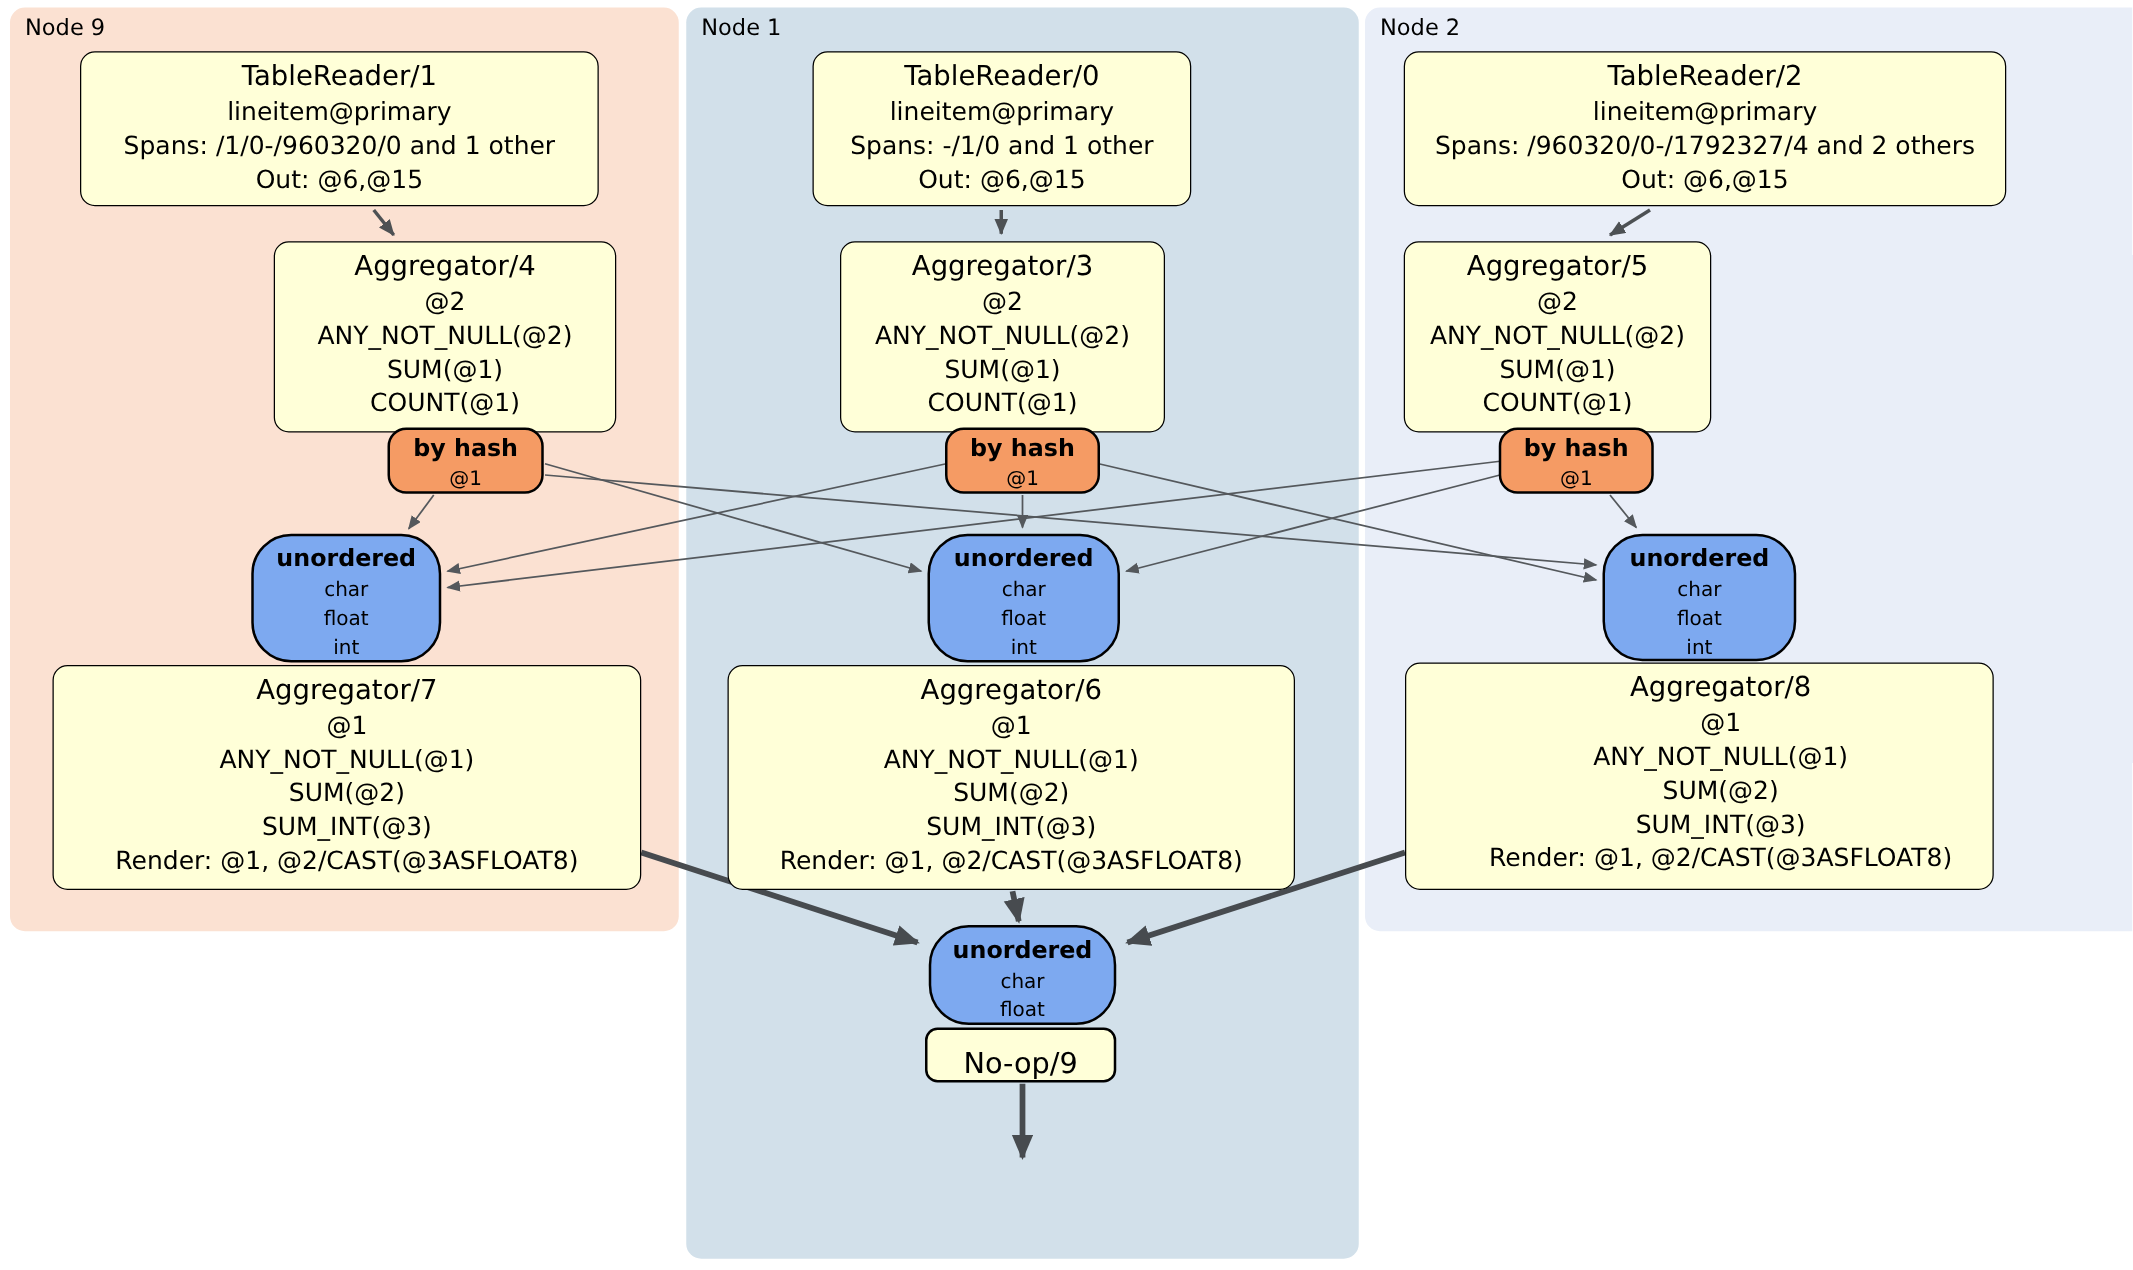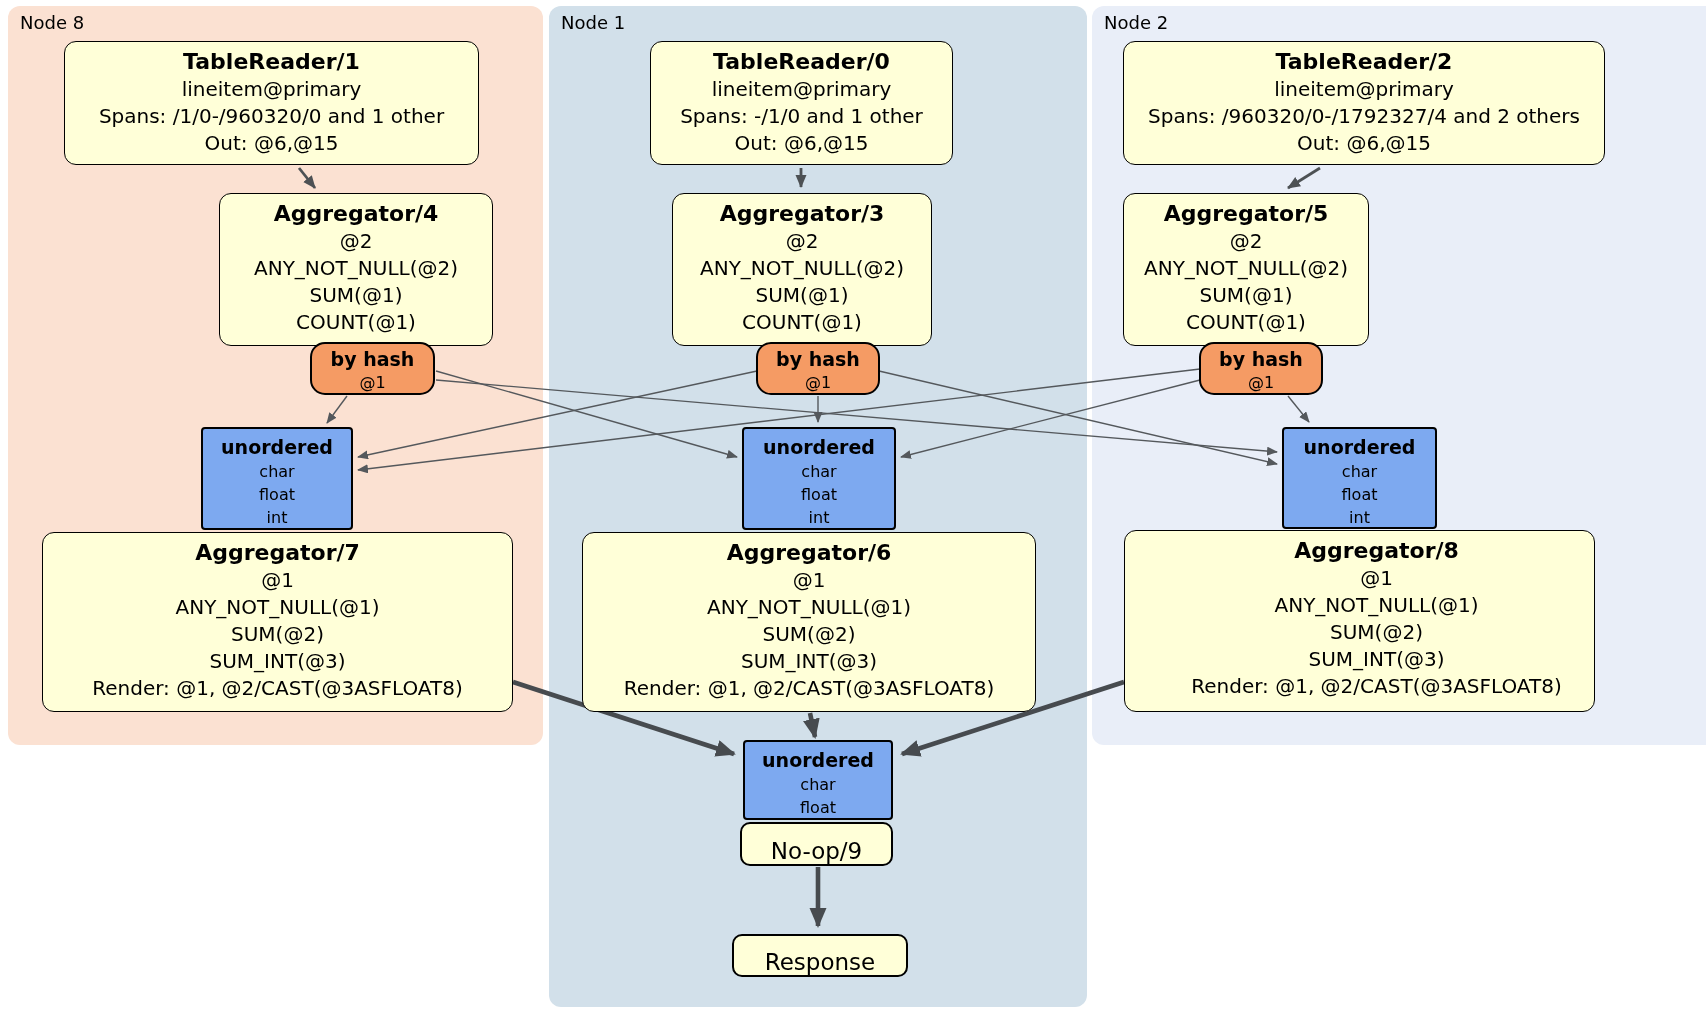--- a/index.html
+++ b/index.html
@@ -11,44 +11,44 @@
   body{font-family:"DejaVu Sans","Liberation Sans",sans-serif;color:#000;}
   #canvas{position:relative;width:1706px;height:1016px;background:#fff;overflow:hidden;}
 
   .region{position:absolute;border-radius:12px;z-index:0;}
   .region-label{position:absolute;left:12px;top:6px;font-size:18px;line-height:22px;color:#000;}
 
   #edges{position:absolute;left:0;top:0;z-index:1;}
 
   .box{position:absolute;background:var(--processor-bg,#ffffd8);border:1.6px solid var(--box-border,#000);
        border-radius:12px;text-align:center;box-sizing:border-box;padding-top:5px;z-index:2;}
-  .box .title{font-weight:700;font-size:22px;line-height:29px;white-space:nowrap;}
+  .box .title{font-weight:400;font-size:22px;line-height:29px;white-space:nowrap;}
   .box .line{font-size:20px;line-height:27px;white-space:nowrap;}
 
   .router{position:absolute;background:var(--router-bg,#f59b64);border:2px solid var(--box-border,#000);
           border-radius:15px;text-align:center;box-sizing:border-box;padding-top:3px;z-index:3;}
   .router .title{font-weight:700;font-size:19px;line-height:25px;}
   .router .line{font-size:16px;line-height:21px;}
 
   .sync{position:absolute;background:var(--sync-bg,#7da9f0);border:2px solid var(--box-border,#000);
-        border-radius:4px;text-align:center;box-sizing:border-box;padding-top:5px;z-index:3;}
+        border-radius:32px;text-align:center;box-sizing:border-box;padding-top:5px;z-index:3;}
   .sync .title{font-weight:700;font-size:19px;line-height:26px;}
   .sync .line{font-size:16px;line-height:23px;}
 
   .mini{position:absolute;background:var(--processor-bg,#ffffd8);border:2px solid var(--box-border,#000);
         border-radius:10px;display:flex;align-items:flex-end;justify-content:center;
         box-sizing:border-box;z-index:2;font-weight:400;font-size:23px;}
 </style>
 </head>
 <body>
 
 <div id="canvas">
 
   <div class="region" style="left:8px;top:6px;width:535px;height:739px;background:var(--node3-bg,#fbe1d2);">
-    <div class="region-label">Node 8</div>
+    <div class="region-label">Node 9</div>
   </div>
   <div class="region" style="left:549px;top:6px;width:538px;height:1001px;background:var(--node1-bg,#d2e0ea);">
     <div class="region-label">Node 1</div>
   </div>
   <div class="region" style="left:1092px;top:6px;width:700px;height:739px;background:var(--node2-bg,#e9eef8);">
     <div class="region-label">Node 2</div>
   </div>
 
   <svg id="edges" width="1706" height="1016">
     <defs>
@@ -186,17 +186,14 @@
   </div>
 
   <div class="sync" style="left:743px;top:740px;width:150px;height:80px;">
     <div class="title">unordered</div>
     <div class="line">char</div>
     <div class="line">float</div>
   </div>
   <div class="mini" style="left:740px;top:822px;width:153px;height:44px;">
     <span>No-op/9</span>
   </div>
-  <div class="mini" style="left:732px;top:934px;width:176px;height:43px;">
-    <span>Response</span>
-  </div>
 
 </div>
 
 </body></html>

